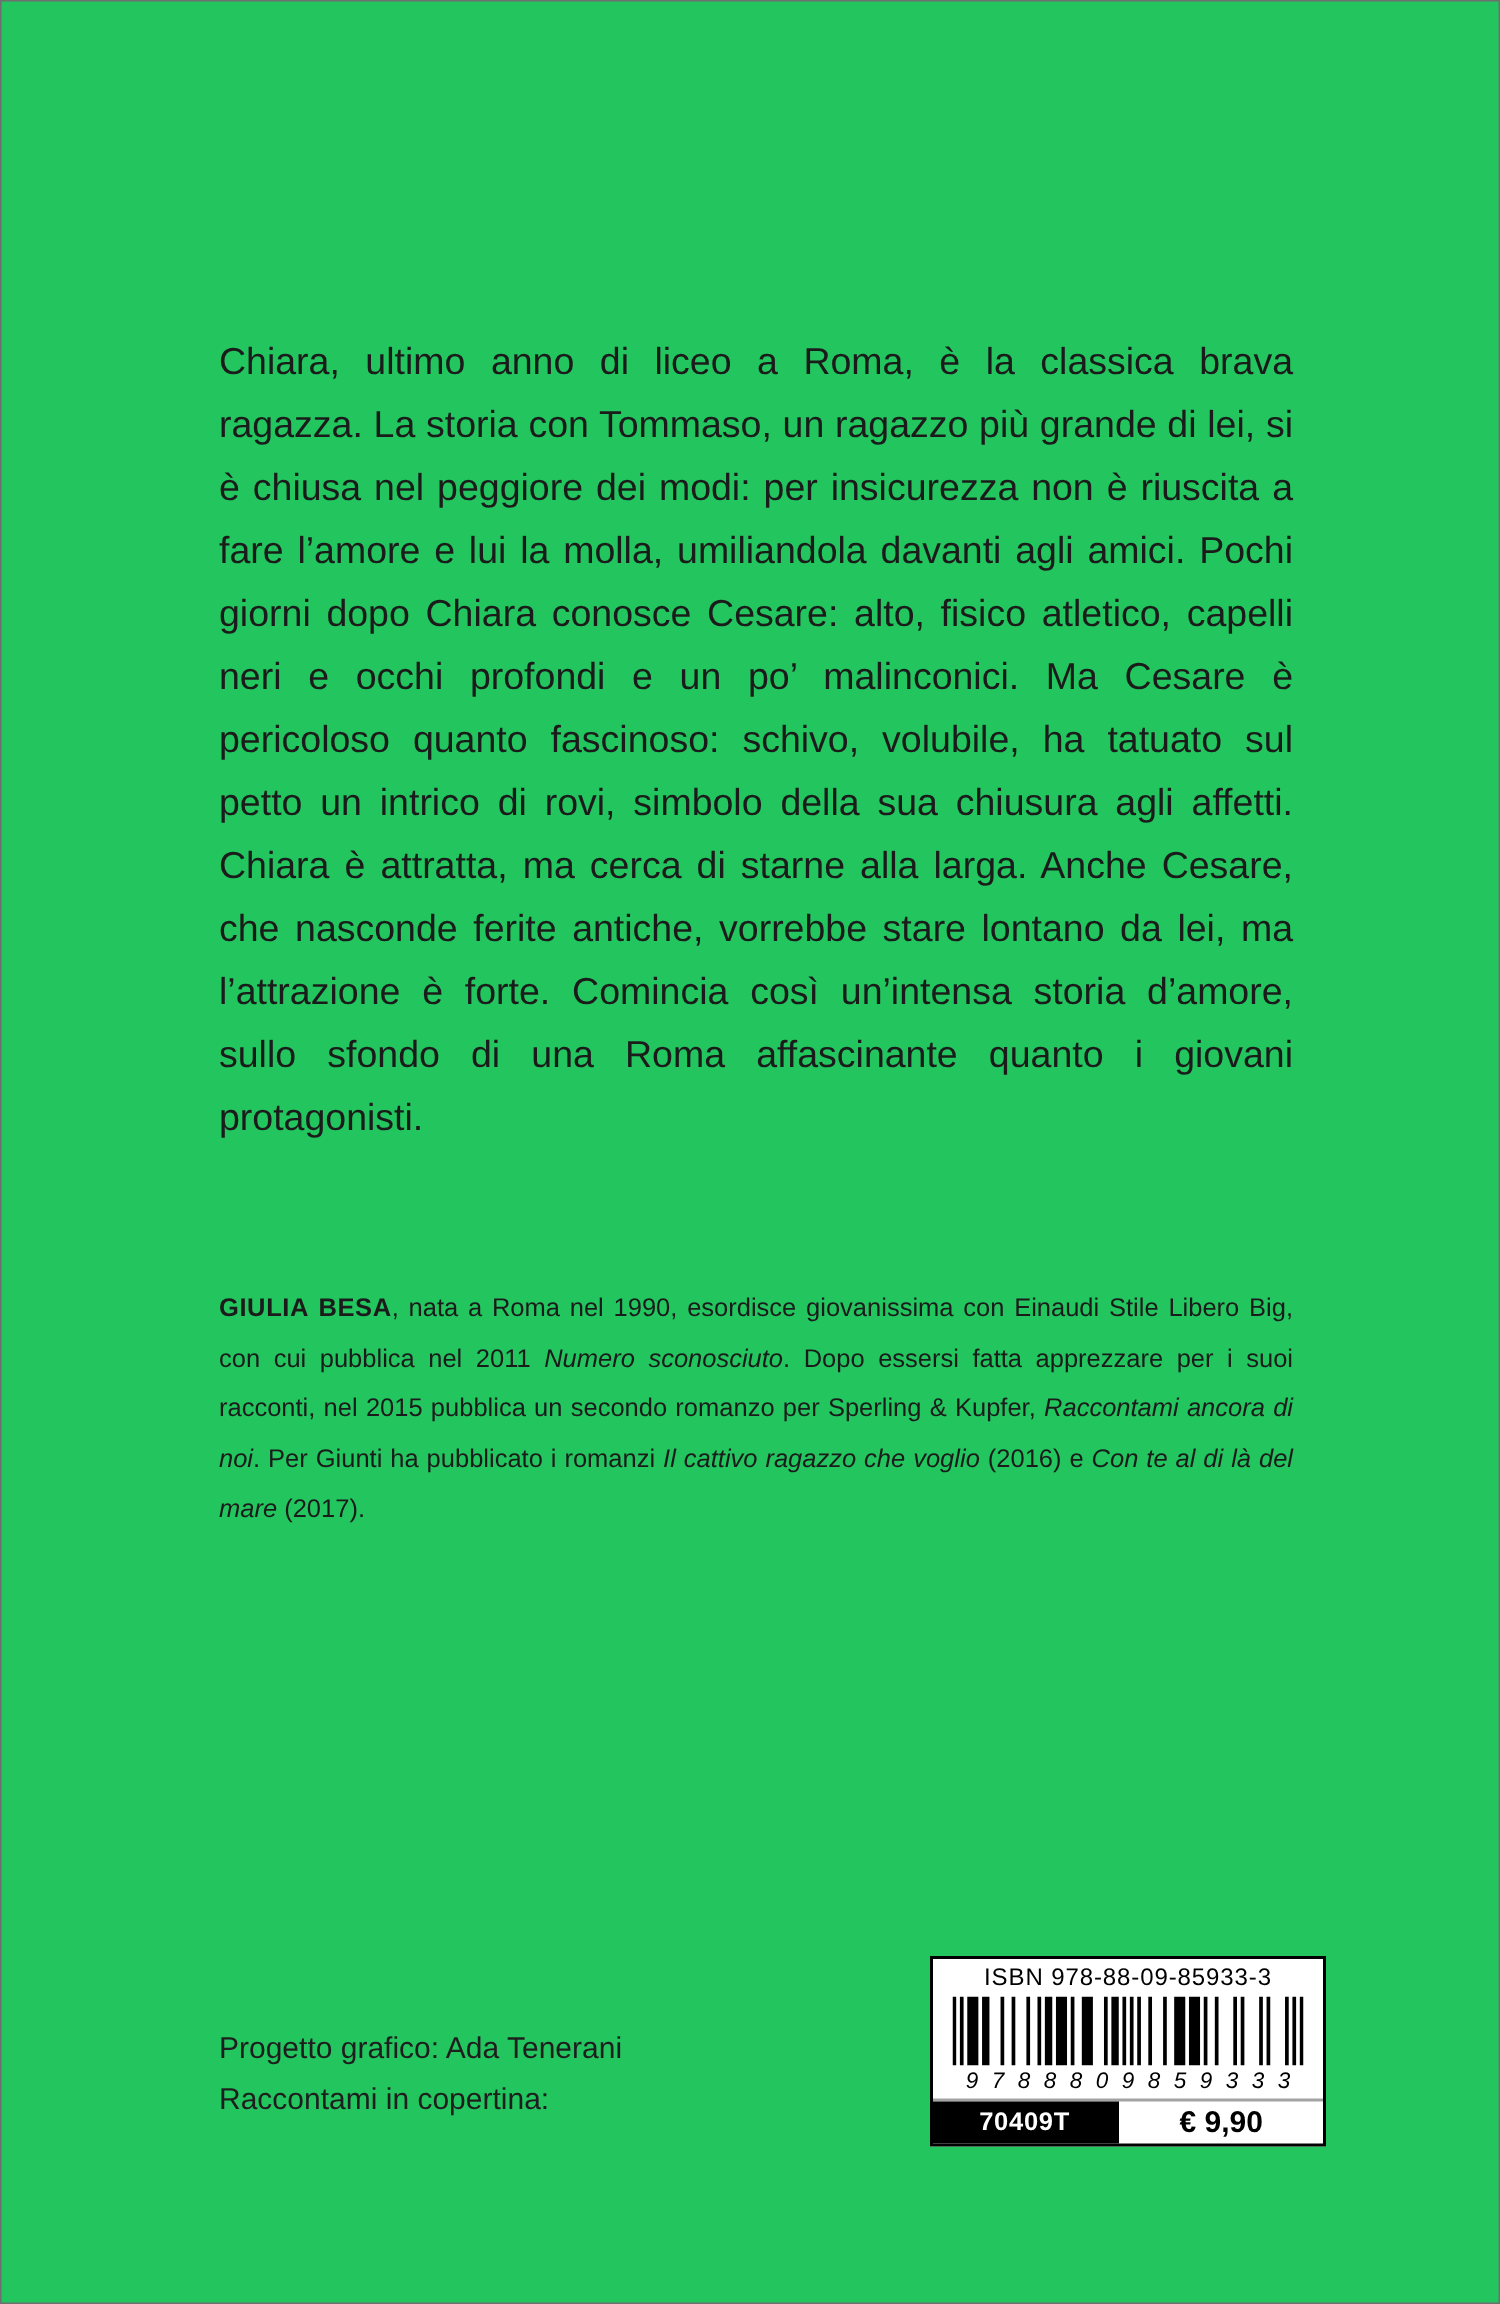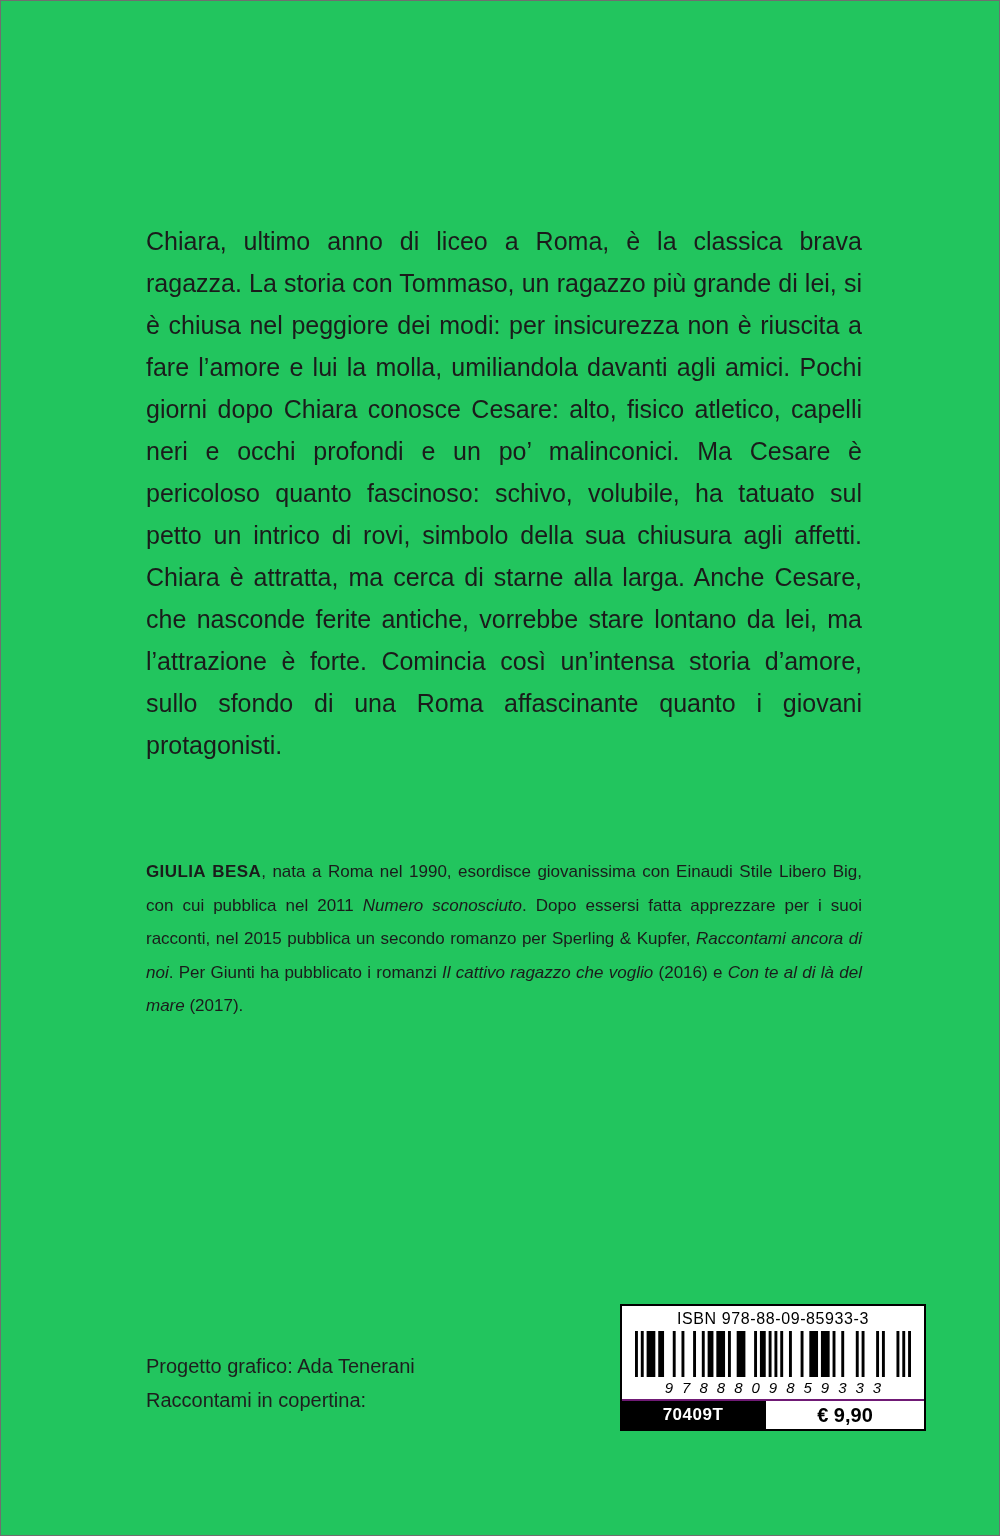--- a/index.html
+++ b/index.html
@@ -48,21 +48,21 @@
     font-size: 20px;
     color: #1e1e1e;
   }
   .credit-line { line-height: 28px; }
   .credit-line.design { margin-bottom: 6px; }
 
   .barcode-box {
     position: absolute;
     left: 619px;
     top: 1303px;
-    width: 306px;
+    width: 264px;
     background: #ffffff;
     border: 2px solid #000000;
     display: flex;
     flex-direction: column;
   }
   .isbn {
     text-align: center;
     font-size: 16px;
     letter-spacing: 0.6px;
     padding: 4px 0 2px 0;
@@ -78,21 +78,21 @@
     font-size: 15px;
     letter-spacing: 9px;
     text-indent: 9px;
     padding: 2px 0 3px 0;
     color: #000;
     font-style: italic;
   }
   .bottom-row {
     display: flex;
     height: 30px;
-    border-top: 2px solid #701a75;
+    border-top: 2px solid #a3a3a3;
   }
   .code-cell {
     width: 47%;
     background: #000000;
     color: #ffffff;
     font-weight: 700;
     font-size: 17px;
     letter-spacing: 0.5px;
     display: flex;
     align-items: center;

